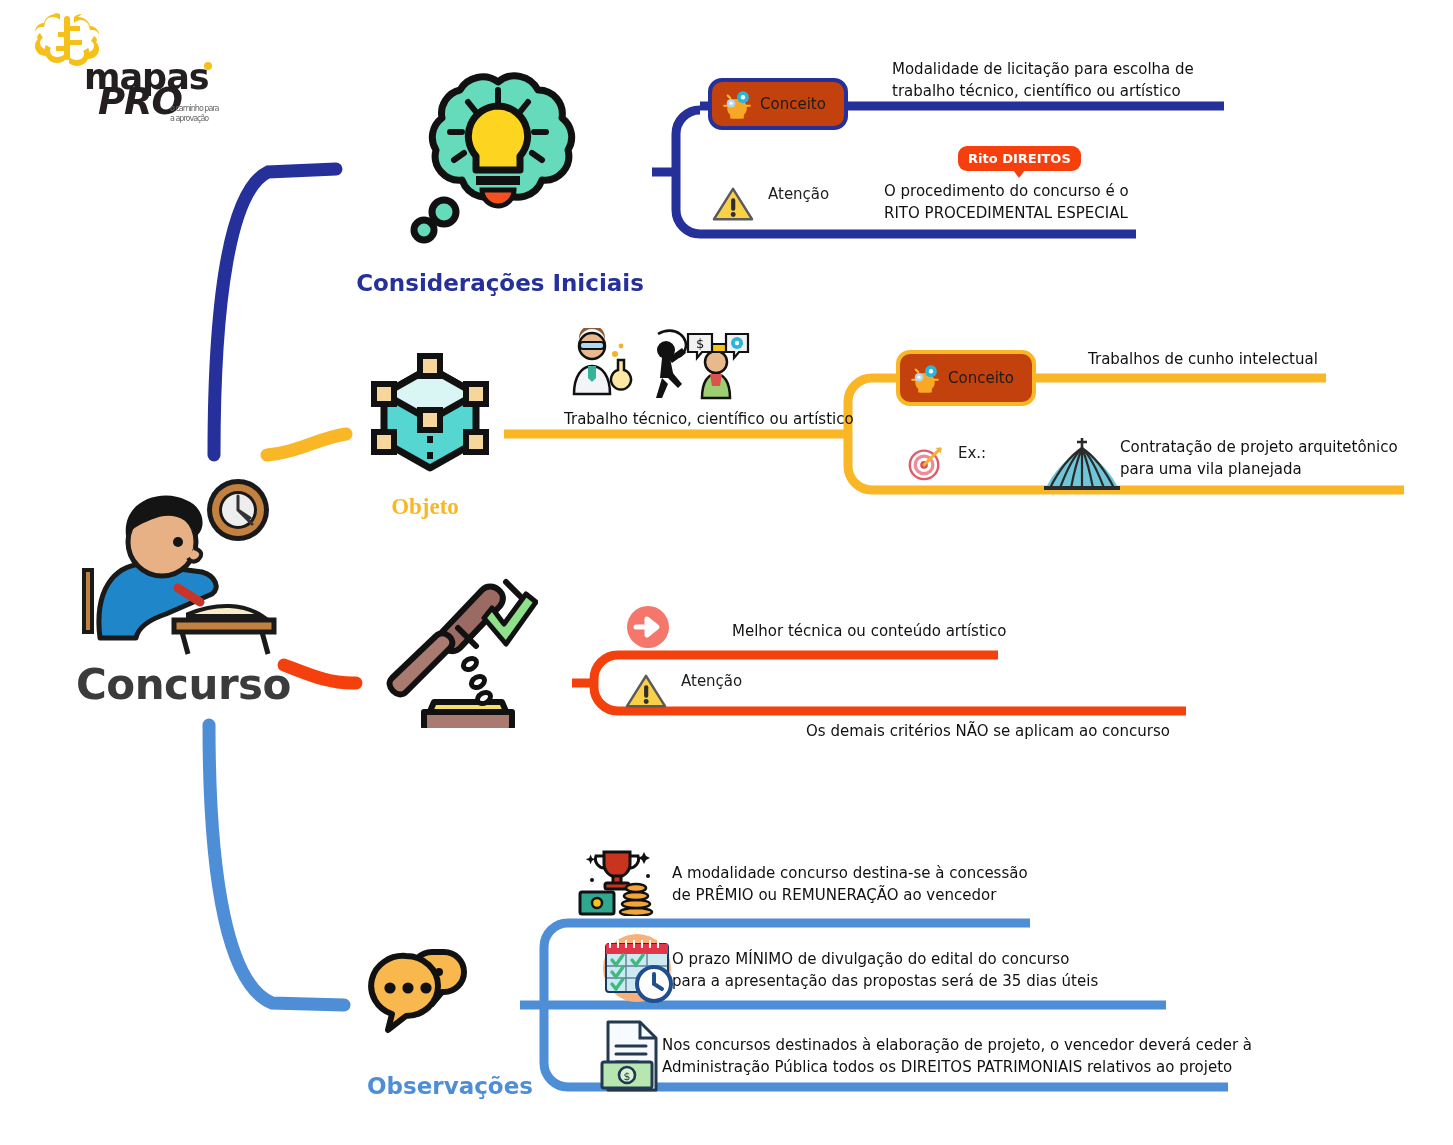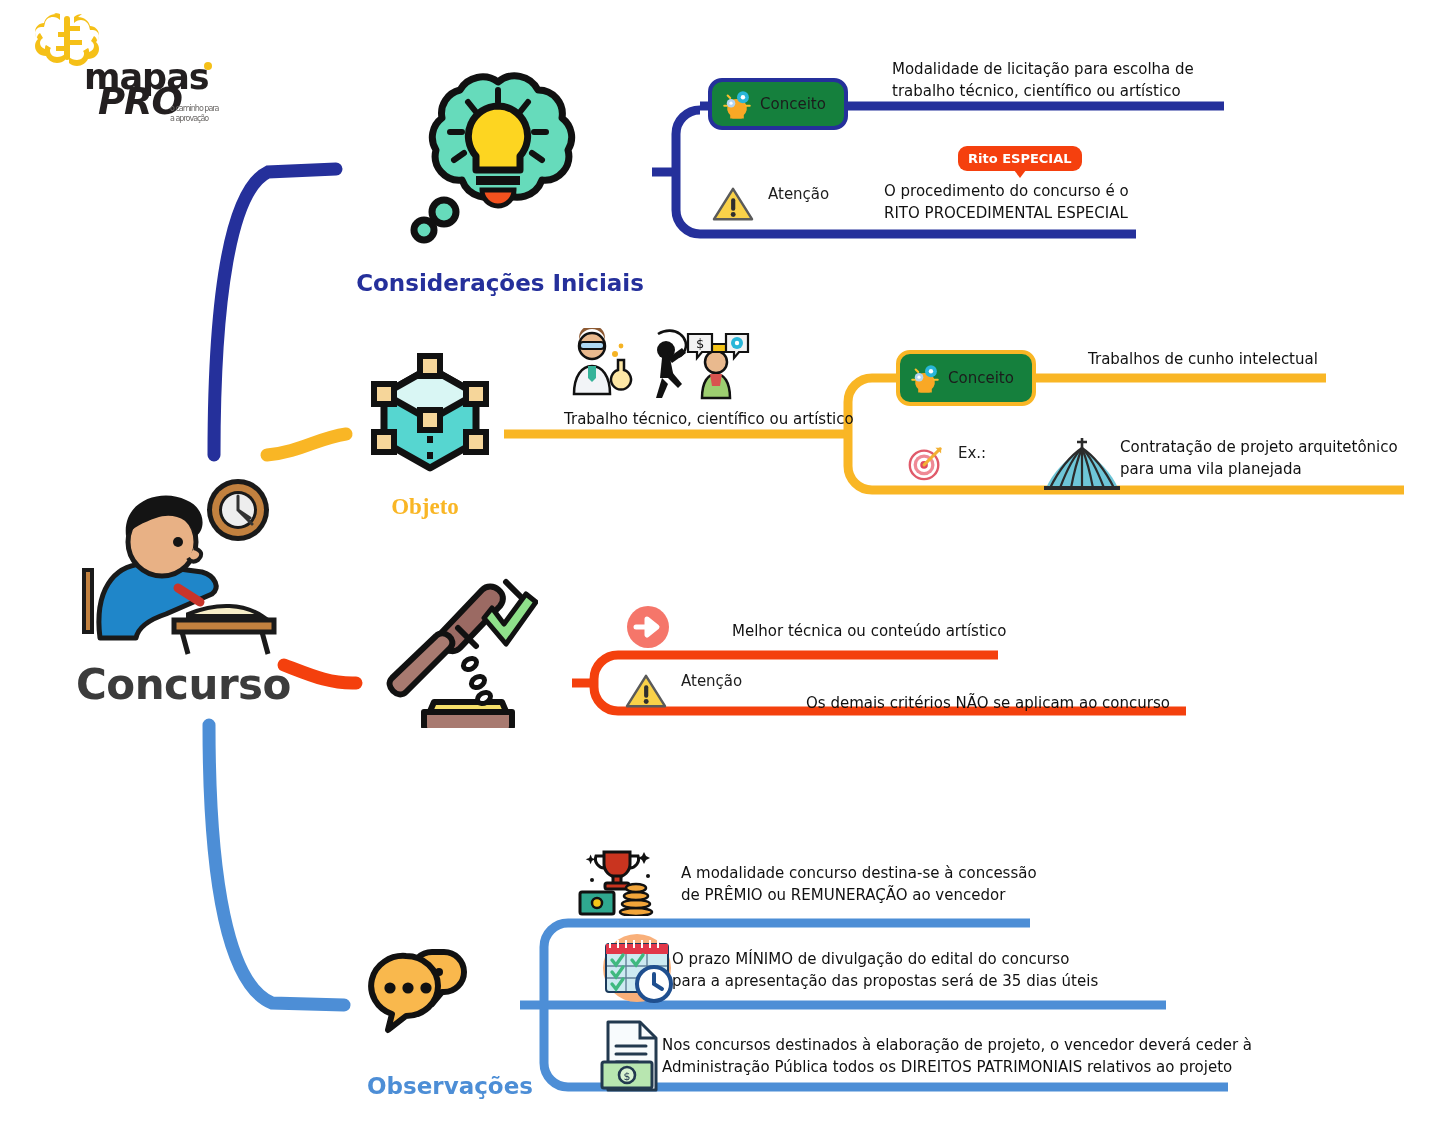--- a/index.html
+++ b/index.html
@@ -24,21 +24,21 @@
                 color:#3b3b3b;letter-spacing:-0.5px;}
 
   
   .btitle{font-size:23px;font-weight:bold;letter-spacing:0px;text-align:center;margin-top:20px;}
   .t-consid{left:330px;top:250px;width:340px;color:#25309b;}
   .t-objeto{left:340px;top:474px;width:170px;color:#f9b625;font-family:Liberation Serif, serif;}
   .t-criterios{left:350px;top:735px;width:220px;color:#f4400d;line-height:30px;}
   .t-observ{left:330px;top:1053px;width:240px;color:#4d8ed6;}
 
   
-  .nodebox{position:absolute;border-radius:14px;background:#15803d;display:flex;align-items:center;
+  .nodebox{position:absolute;border-radius:14px;background:#c2410c;display:flex;align-items:center;
            gap:6px;padding:5px 12px 5px 8px;box-sizing:border-box;}
   .nodebox.navy{border:4px solid #25309b;}
   .nodebox.amber{border:4px solid #f9b625;}
   .nodebox .lbl{font-size:15px;color:#1c1c1c;font-weight:normal;white-space:nowrap;}
 
   
   .leafrow{position:absolute;display:flex;gap:14px;}
   .leafrow .lbl{font-size:15px;color:#1c1c1c;white-space:nowrap;}
 
   
@@ -172,21 +172,21 @@
 trabalho técnico, científico ou artístico</div>
 
   <div class="leafrow" style="left:712px;top:185px;">
     <svg class="ico" width="42" height="38" viewBox="0 0 44 40">
       <path d="M22 4 L42 36 L2 36 Z" fill="#f9d149" stroke="#5a5a5a" stroke-width="2.6" stroke-linejoin="round"></path>
       <rect x="20" y="14" width="4.4" height="13" rx="2" fill="#2f2f2f"></rect>
       <circle cx="22.2" cy="31" r="2.6" fill="#2f2f2f"></circle>
     </svg>
     <span class="lbl">Atenção</span>
   </div>
-  <div class="badge" style="left:958px;top:146px;">Rito ESPECIAL</div>
+  <div class="badge" style="left:958px;top:146px;">Rito DIREITOS</div>
   <div class="abs btext" style="left:884px;top:180px;">O procedimento do concurso é o
 RITO PROCEDIMENTAL ESPECIAL</div>
 
   <svg class="abs" style="left:368px;top:346px;" width="124" height="140" viewBox="0 0 124 140">
     <path d="M62 22 L108 48 L108 96 L62 122 L16 96 L16 48 Z" fill="#56d6d0" stroke="#111" stroke-width="7" stroke-linejoin="round"></path>
     <path d="M62 22 L108 48 L62 74 L16 48 Z" fill="#d9f6f4" stroke="#111" stroke-width="7" stroke-linejoin="round"></path>
     <path d="M62 74 L62 122" stroke="#111" stroke-width="6" stroke-dasharray="7 9"></path>
     <g fill="#f6d69a" stroke="#111" stroke-width="6">
       <rect x="52" y="10" width="20" height="20"></rect>
         <rect x="98" y="38" width="20" height="20"></rect>
@@ -297,21 +297,21 @@
   <div class="abs btext" style="left:732px;top:620px;">Melhor técnica ou conteúdo artístico</div>
 
   <div class="leafrow" style="left:625px;top:672px;">
     <svg class="ico" width="42" height="38" viewBox="0 0 44 40">
       <path d="M22 4 L42 36 L2 36 Z" fill="#f9d149" stroke="#5a5a5a" stroke-width="2.6" stroke-linejoin="round"></path>
       <rect x="20" y="14" width="4.4" height="13" rx="2" fill="#2f2f2f"></rect>
       <circle cx="22.2" cy="31" r="2.6" fill="#2f2f2f"></circle>
     </svg>
     <span class="lbl">Atenção</span>
   </div>
-  <div class="abs btext" style="left:806px;top:692px;">Os demais critérios NÃO se aplicam ao concurso</div>
+  <div class="abs btext" style="left:806px;top:720px;">Os demais critérios NÃO se aplicam ao concurso</div>
 
   <svg class="abs" style="left:366px;top:944px;" width="110" height="92" viewBox="0 0 110 92">
     <path d="M78 8 a20 20 0 0 1 0 40 l-2 0 -10 12 0 -12 a20 20 0 0 1 0 -40z" fill="#f9b84d" stroke="#111" stroke-width="6" stroke-linejoin="round"></path>
     <circle cx="73" cy="28" r="4" fill="#111"></circle>
     <path d="M40 12 a32 30 0 1 1 0 60 l-18 14 4 -16 a32 30 0 0 1 14 -58z" fill="#f9b84d" stroke="#111" stroke-width="6" stroke-linejoin="round"></path>
     <circle cx="24" cy="44" r="5.6" fill="#111"></circle>
     <circle cx="42" cy="44" r="5.6" fill="#111"></circle>
     <circle cx="60" cy="44" r="5.6" fill="#111"></circle>
   </svg>
   <div class="abs btitle t-observ">Observações</div>
@@ -329,21 +329,21 @@
       </g>
     <rect x="2" y="46" width="34" height="22" rx="2" fill="#2fa88f" stroke="#111" stroke-width="3"></rect>
     <circle cx="19" cy="57" r="5" fill="#f5c518" stroke="#111" stroke-width="2.5"></circle>
     <g fill="#f2a53a" stroke="#111" stroke-width="2.5">
       <ellipse cx="58" cy="66" rx="16" ry="4"></ellipse>
         <ellipse cx="58" cy="58" rx="14" ry="4"></ellipse>
       <ellipse cx="58" cy="50" rx="12" ry="4"></ellipse>
         <ellipse cx="58" cy="42" rx="10" ry="4"></ellipse>
     </g>
   </svg>
-  <div class="abs btext" style="left:672px;top:862px;margin-left:9px;">A modalidade concurso destina-se à concessão
+  <div class="abs btext" style="left:672px;top:862px;">A modalidade concurso destina-se à concessão
 de PRÊMIO ou REMUNERAÇÃO ao vencedor</div>
 
   <svg class="abs" style="left:596px;top:932px;" width="82" height="72" viewBox="0 0 82 72">
     <circle cx="41" cy="36" r="34" fill="#f9b07a"></circle>
     <rect x="10" y="12" width="62" height="48" rx="3" fill="#cdeaf2" stroke="#1a3a5c" stroke-width="2"></rect>
     <rect x="10" y="12" width="62" height="10" fill="#e2374a"></rect>
     <g stroke="#1a3a5c" stroke-width="1.4" opacity=".6">
       <path d="M10 34 h62 M10 46 h62 M30 22 v38 M51 22 v38"></path>
       </g>
     <g stroke="#fff" stroke-width="2">

